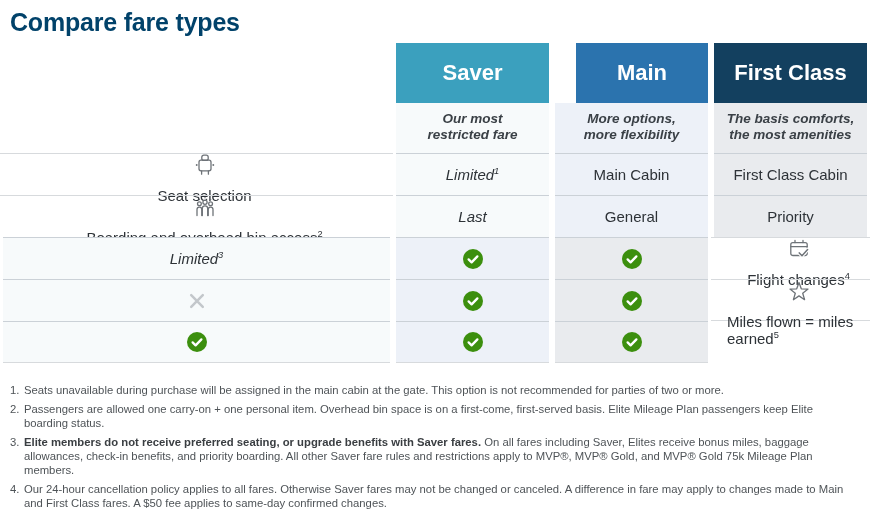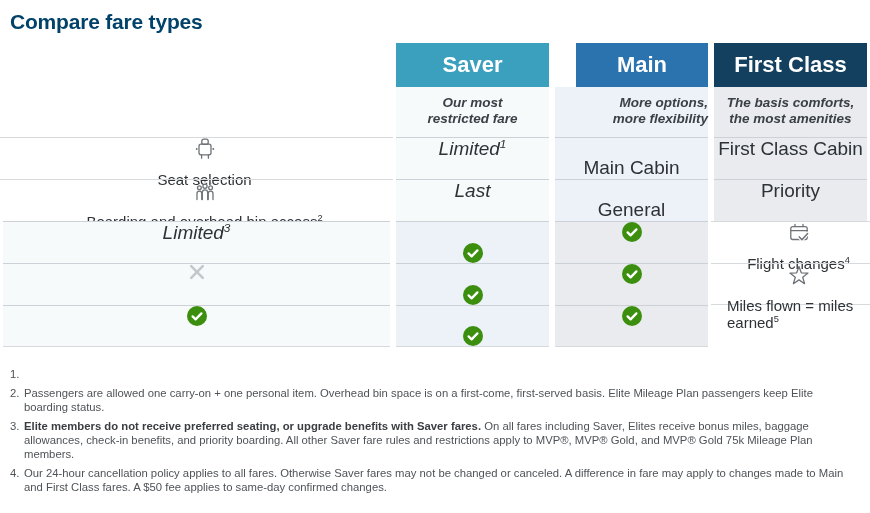--- a/index.html
+++ b/index.html
@@ -1,29 +1,29 @@
 <!DOCTYPE html>
 <html style="--title: #01426A; --saver-header: #3BA0BE; --main-header: #2B73AE; --first-header: #13405F; --saver-tint: #F7FAFB; --main-tint: #EDF1F8; --first-tint: #E9EBEE; --check-green: #3C8F0E; --x-gray: #C3C7CB; --divider: #D7DADD; --divider-tinted: #CBD1D7; --label-text: #2D3237; --footnote-text: #4E5357; --icon-gray: #6E7378;"><head>
 <meta charset="utf-8">
 <style>
   html,body{margin:0;padding:0;background:#fff;}
   body{width:870px;height:513px;overflow:hidden;font-family:"Liberation Sans",sans-serif;-webkit-font-smoothing:antialiased;}
-  .page-title{font-size:21px;font-weight:bold;color:var(--title);margin:8px 0 0 10px;letter-spacing:-0.2px;line-height:28px;}
+  .page-title{font-size:25px;font-weight:bold;color:var(--title);margin:8px 0 0 10px;letter-spacing:-0.2px;line-height:28px;}
   .fare-table{display:grid;grid-template-columns:393px 159px 159px 159px;margin-top:7px;}
   .fare-table *{box-sizing:border-box;}
-  .hcell{height:44px;margin:0 3px;display:flex;align-items:center;justify-content:center;color:#fff;font-size:22px;font-weight:bold;}
+  .hcell{height:60px;margin:0 3px;display:flex;align-items:center;justify-content:center;color:#fff;font-size:22px;font-weight:bold;}
   .h-saver{background:var(--saver-header);}
   .h-main{background:var(--main-header);margin-left:24px;}
   .h-first{background:var(--first-header);}
   .scell{height:50px;margin:0 3px;display:flex;flex-direction:column;align-items:center;justify-content:center;font-style:italic;font-weight:bold;font-size:13.5px;line-height:16.5px;color:#3A4046;padding-bottom:2px;}
   .t-saver{background:var(--saver-tint);font-style:italic;}
-  .t-main{background:var(--main-tint);align-items:flex-end;}
+  .t-main{background:var(--main-tint);}
   .t-first{background:var(--first-tint);}
   .lblcell{height:42px;display:flex;align-items:center;padding-left:16px;gap:11px;border-top:1px solid var(--divider);font-size:15px;color:var(--label-text);flex-direction:column;}
-  .fcell{height:42px;margin:0 3px;display:flex;justify-content:center;border-top:1px solid var(--divider-tinted);font-size:19px;color:var(--label-text);}
+  .fcell{height:42px;margin:0 3px;display:flex;align-items:center;justify-content:center;border-top:1px solid var(--divider-tinted);font-size:15px;color:var(--label-text);}
   .bb{border-bottom:1px solid var(--divider);}
   sup{font-size:62%;line-height:0;}
   .rowicon{width:22px;height:22px;flex:none;display:flex;align-items:center;justify-content:center;}
   .rowicon svg{stroke:var(--icon-gray);fill:none;stroke-width:1.3;stroke-linecap:round;stroke-linejoin:round;}
   .rowicon .fdot{fill:var(--icon-gray);stroke:none;}
   .rowicon .fstar{fill:#fff;stroke:var(--icon-gray);stroke-width:1;}
   .check-icon circle{fill:var(--check-green);}
   .check-icon path{stroke:#fff;stroke-width:2.3;fill:none;stroke-linecap:round;stroke-linejoin:round;}
   .x-icon path{stroke:var(--x-gray);stroke-width:2.5;fill:none;stroke-linecap:round;}
   .footnotes{margin:20px 12px 0 10px;color:var(--footnote-text);}
@@ -176,20 +176,21 @@
         <circle cx="10" cy="10" r="10"></circle>
         <path d="M5.6 10.4l3 3 5.8-6"></path>
       </svg>
   </div>
 
 </div>
 
 <div class="footnotes">
   <div class="fn">
     <span class="fn-num">1.</span>
+    <span class="fn-body"><span class="fn-bold"></span><span>Seats unavailable during purchase will be assigned in the main cabin at the gate. This option is not recommended for parties of two or more.</span></span>
   </div>
   <div class="fn">
     <span class="fn-num">2.</span>
     <span class="fn-body"><span class="fn-bold"></span><span>Passengers are allowed one carry-on + one personal item. Overhead bin space is on a first-come, first-served basis. Elite Mileage Plan passengers keep Elite boarding status.</span></span>
   </div>
   <div class="fn">
     <span class="fn-num">3.</span>
     <span class="fn-body"><span class="fn-bold">Elite members do not receive preferred seating, or upgrade benefits with Saver fares.</span><span> On all fares including Saver, Elites receive bonus miles, baggage allowances, check-in benefits, and priority boarding. All other Saver fare rules and restrictions apply to MVP®, MVP® Gold, and MVP® Gold 75k Mileage Plan members.</span></span>
   </div>
   <div class="fn">

